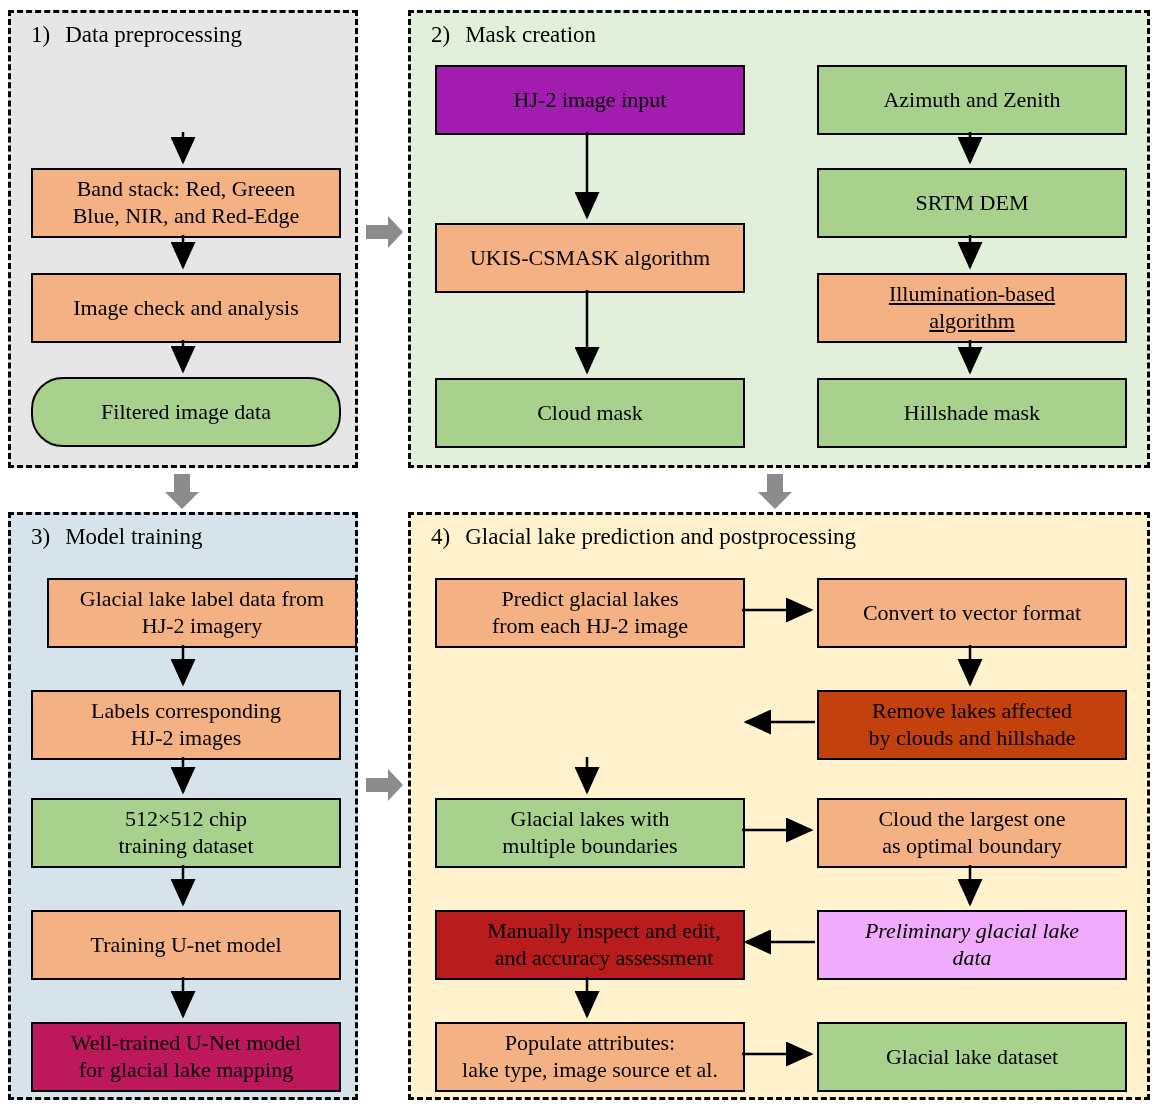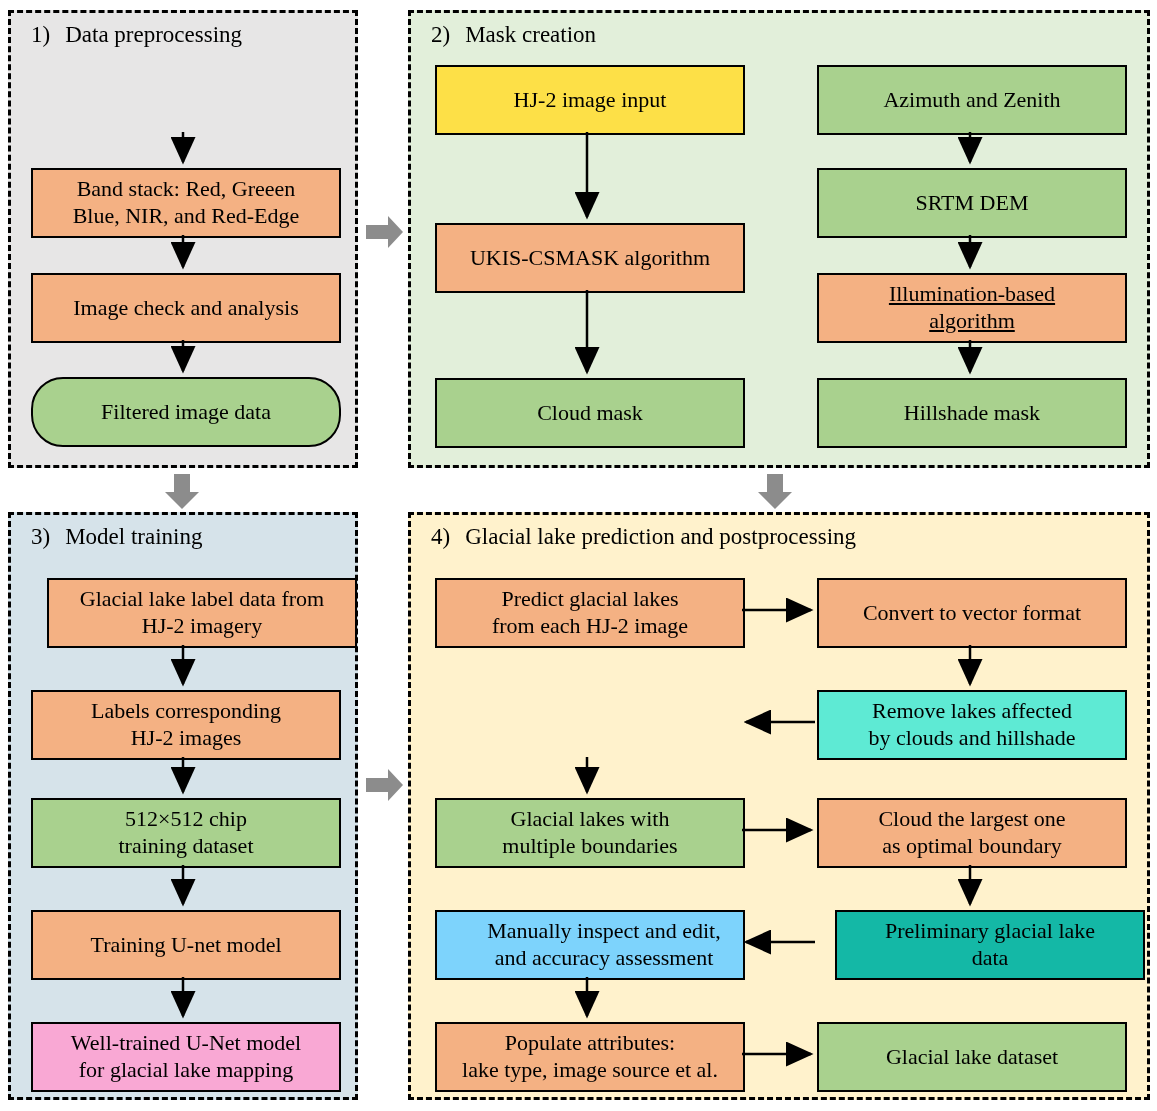--- a/index.html
+++ b/index.html
@@ -60,21 +60,21 @@
 Blue, NIR, and Red-Edge</div>
     <div class="box" style="left: 20px; top: 260px; background-color: rgb(244, 177, 131);">Image check and analysis</div>
     <div class="box" style="left: 20px; top: 364px; background-color: rgb(169, 209, 142); border-radius: 32px;">Filtered image data</div>
   </div>
 
   <div class="panel" style="left: 408px; top: 10px; width: 742px; height: 458px; background-color: rgb(226, 239, 218);">
     <div class="panel-header">
       <span>2)</span>
       <span>Mask creation</span>
     </div>
-    <div class="box" style="left: 24px; top: 52px; background-color: #fde047;">HJ-2 image input</div>
+    <div class="box" style="left: 24px; top: 52px; background-color: #a21caf;">HJ-2 image input</div>
     <div class="box" style="left: 24px; top: 210px; background-color: rgb(244, 177, 131);">UKIS-CSMASK algorithm</div>
     <div class="box" style="left: 406px; top: 52px; background-color: rgb(169, 209, 142);">Azimuth and Zenith</div>
     <div class="box" style="left: 24px; top: 365px; background-color: rgb(169, 209, 142);">Cloud mask</div>
     <div class="box" style="left: 406px; top: 155px; background-color: rgb(169, 209, 142);">SRTM DEM</div>
     <div class="box" style="left: 406px; top: 260px; background-color: rgb(244, 177, 131); text-decoration: underline;">Illumination-based
 algorithm</div>
     <div class="box" style="left: 406px; top: 365px; background-color: rgb(169, 209, 142);">Hillshade mask</div>
   </div>
 
   <div class="panel" style="left: 8px; top: 512px; width: 350px; height: 588px; background-color: rgb(214, 227, 234);">
@@ -82,43 +82,43 @@
       <span>3)</span>
       <span>Model training</span>
     </div>
     <div class="box" style="left: 20px; top: 63px; background-color: rgb(244, 177, 131); margin-left: 16px;">Glacial lake label data from
 HJ-2 imagery</div>
     <div class="box" style="left: 20px; top: 175px; background-color: rgb(244, 177, 131);">Labels corresponding
 HJ-2 images</div>
     <div class="box" style="left: 20px; top: 283px; background-color: rgb(169, 209, 142);">512×512 chip
 training dataset</div>
     <div class="box" style="left: 20px; top: 395px; background-color: rgb(244, 177, 131);">Training U-net model</div>
-    <div class="box" style="left: 20px; top: 507px; background-color: #f9a8d4;">Well-trained U-Net model
+    <div class="box" style="left: 20px; top: 507px; background-color: #be185d;">Well-trained U-Net model
 for glacial lake mapping</div>
   </div>
 
   <div class="panel" style="left: 408px; top: 512px; width: 742px; height: 588px; background-color: rgb(255, 242, 204);">
     <div class="panel-header">
       <span>4)</span>
       <span>Glacial lake prediction and postprocessing</span>
     </div>
     <div class="box" style="left: 24px; top: 63px; background-color: rgb(244, 177, 131);">Predict glacial lakes
 from each HJ-2 image</div>
     <div class="box" style="left: 24px; top: 283px; background-color: rgb(169, 209, 142);">Glacial lakes with
 multiple boundaries</div>
-    <div class="box" style="left: 24px; top: 395px; background-color: #7dd3fc; padding-left: 32px;">Manually inspect and edit,
+    <div class="box" style="left: 24px; top: 395px; background-color: #b91c1c; padding-left: 32px;">Manually inspect and edit,
 and accuracy assessment</div>
     <div class="box" style="left: 24px; top: 507px; background-color: rgb(244, 177, 131);">Populate attributes:
 lake type, image source et al.</div>
     <div class="box" style="left: 406px; top: 63px; background-color: rgb(244, 177, 131);">Convert to vector format</div>
-    <div class="box" style="left: 406px; top: 175px; background-color: #5eead4;">Remove lakes affected
+    <div class="box" style="left: 406px; top: 175px; background-color: #c2410c;">Remove lakes affected
 by clouds and hillshade</div>
     <div class="box" style="left: 406px; top: 283px; background-color: rgb(244, 177, 131);">Cloud the largest one
 as optimal boundary</div>
-    <div class="box" style="left: 424px; top: 395px; background-color: #14b8a6;">Preliminary glacial lake
+    <div class="box" style="left: 406px; top: 395px; background-color: #f0abfc; font-style: italic;">Preliminary glacial lake
 data</div>
     <div class="box" style="left: 406px; top: 507px; background-color: rgb(169, 209, 142);">Glacial lake dataset</div>
   </div>
 
   <svg class="arrows" xmlns="http://www.w3.org/2000/svg">
     <defs>
       <marker id="ah" markerWidth="11" markerHeight="10" refX="10" refY="5" orient="auto">
         <path d="M0,0 L11,5 L0,10 z" fill="#000"></path>
       </marker>
     </defs>

